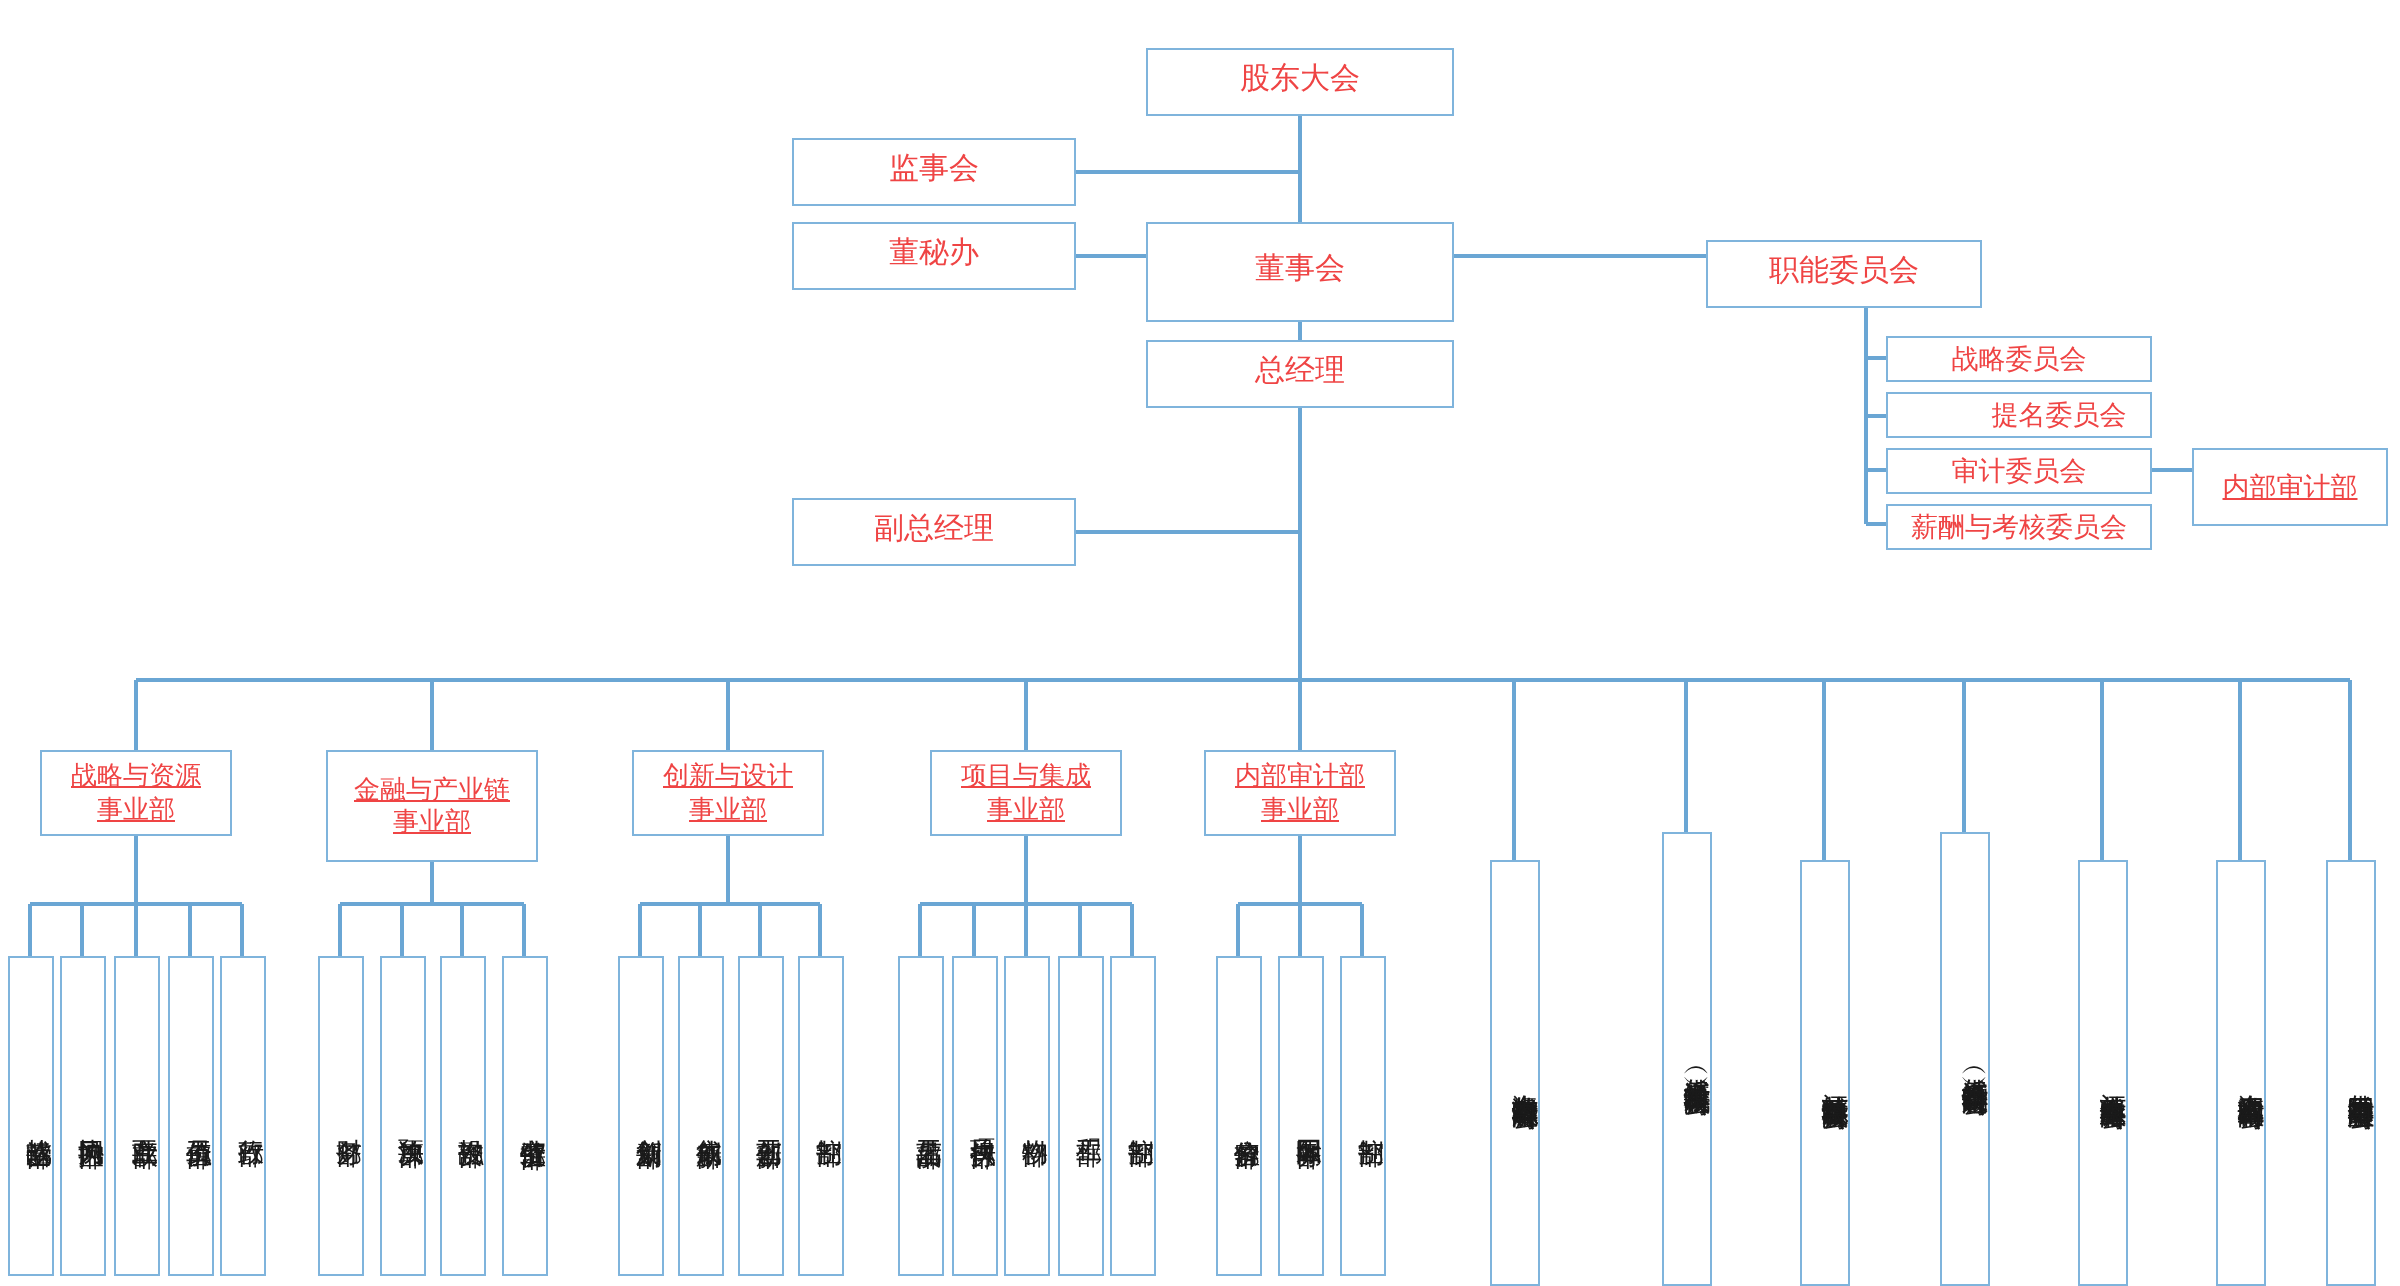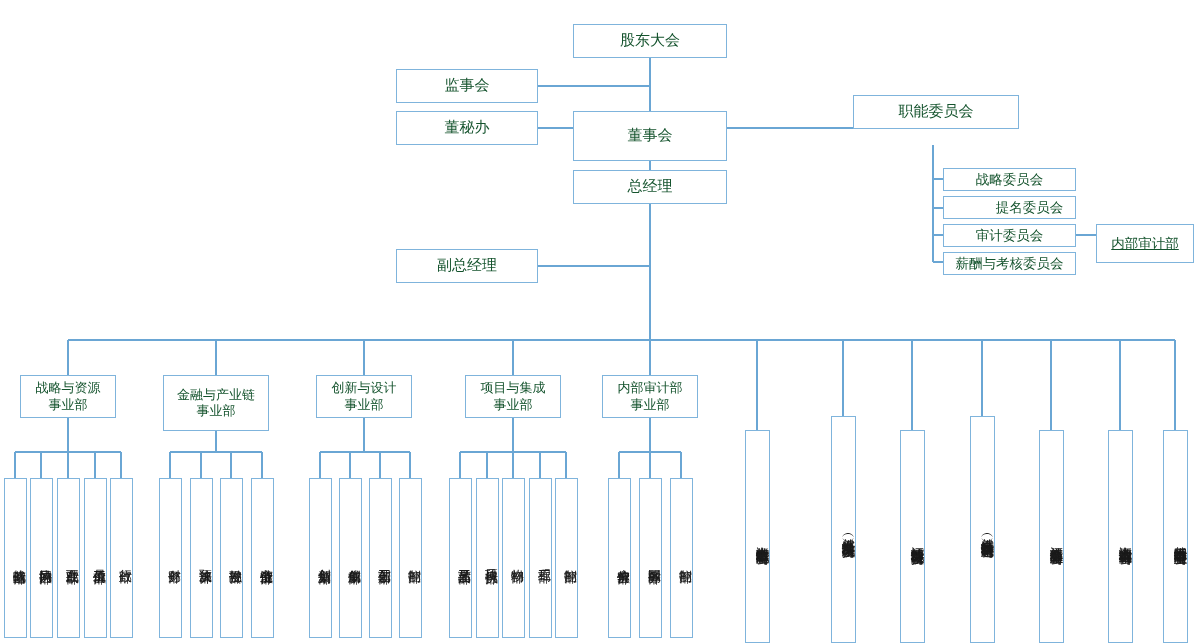--- a/index.html
+++ b/index.html
@@ -27,28 +27,29 @@
   .node{
     position:absolute;
     box-sizing:border-box;
     border:1px solid #7fb4dc;
     background:#ffffff;
     display:flex;
     align-items:center;
     justify-content:center;
     text-align:center;
     line-height:1.18;
-    color:#14532d;
+    color:#ef4444;
     z-index:2;
   }
   .node.h{ font-size:15px; }
   .node.div-node{
     font-size:13px;
     line-height:1.25;
     padding:14px 3px;
+    text-decoration:underline;
   }
   .node.cmte{ font-size:13.5px; }
 
   
   .vnode{
     position:absolute;
     box-sizing:border-box;
     border:1px solid #7fb4dc;
     background:#ffffff;
     z-index:2;
@@ -159,21 +160,21 @@
   </svg>
 
   <div class="node h" style="left:573px;top:24px;width:154px;height:34px;">股东大会</div>
 
   <div class="node h" style="left:396px;top:69px;width:142px;height:34px;">监事会</div>
 
   <div class="node h" style="left:396px;top:111px;width:142px;height:34px;">董秘办</div>
 
   <div class="node h" style="left:573px;top:111px;width:154px;height:50px;">董事会</div>
 
-  <div class="node h" style="left:853px;top:95px;width:166px;height:34px;">职能委员会</div>
+  <div class="node h" style="left:853px;top:120px;width:138px;height:34px;">职能委员会</div>
 
   <div class="node h" style="left:573px;top:170px;width:154px;height:34px;">总经理</div>
 
   <div class="node h" style="left:396px;top:249px;width:142px;height:34px;">副总经理</div>
 
   <div class="node cmte" style="left:943px;top:168px;width:133px;height:23px;">战略委员会</div>
   <div class="node cmte" style="left:943px;top:196px;width:133px;height:23px;padding-left:40px;">提名委员会</div>
   <div class="node cmte" style="left:943px;top:224px;width:133px;height:23px;">审计委员会</div>
   <div class="node cmte" style="left:943px;top:252px;width:133px;height:23px;">薪酬与考核委员会</div>
 

